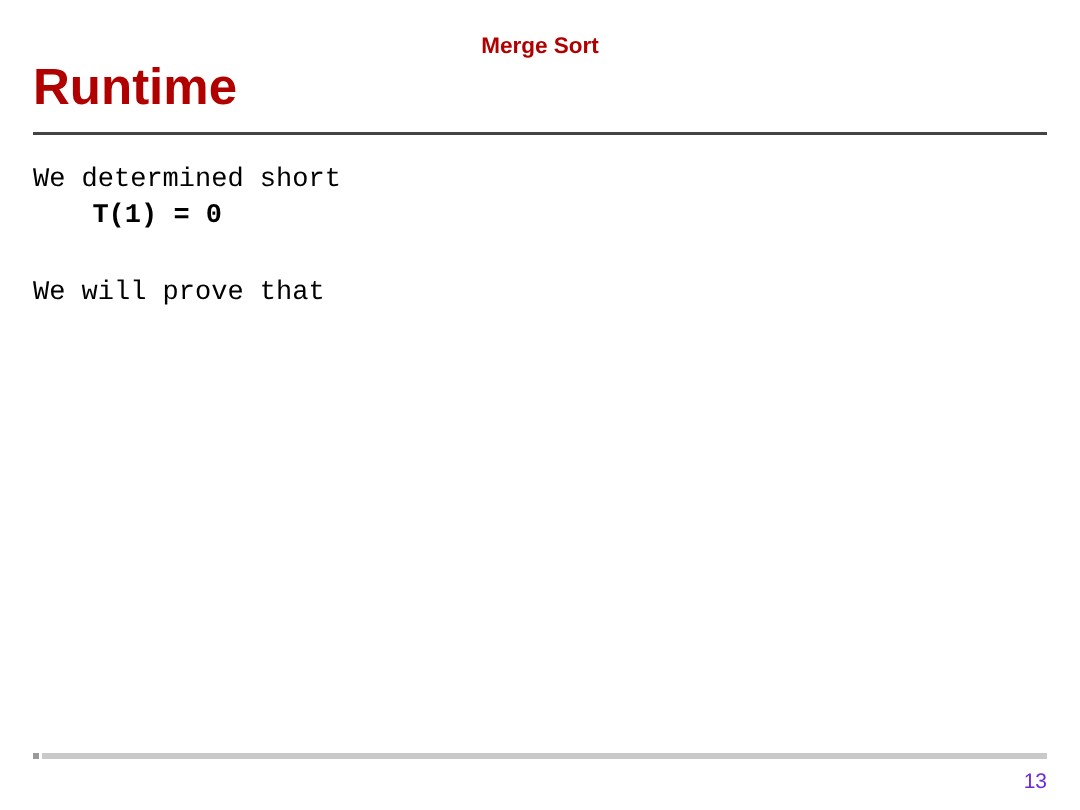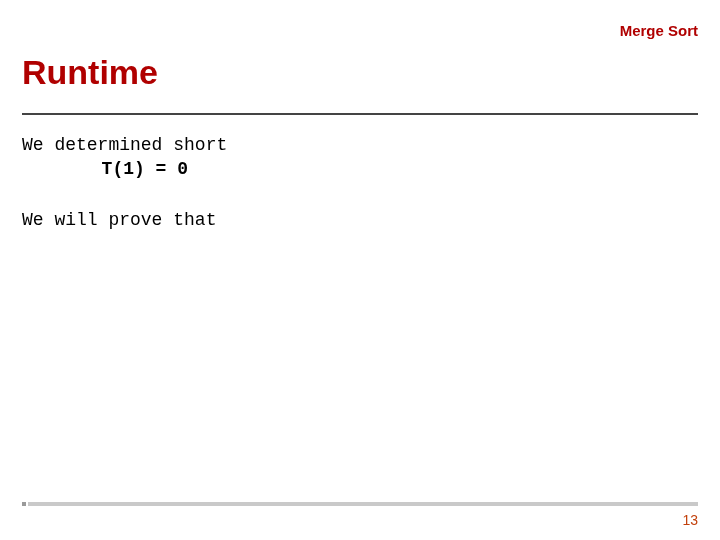--- a/index.html
+++ b/index.html
@@ -13,63 +13,62 @@
     overflow: hidden;
   }
   .slide {
     width: 720px;
     height: 540px;
     position: relative;
     box-sizing: border-box;
     padding: 22px 22px 0 22px;
   }
   .topic {
-    text-align: right;
+    text-align: center;
     color: #b00000;
     font-weight: bold;
     font-size: 15px;
-    margin-bottom: 14px;
   }
   .title {
     color: #b00000;
     font-weight: bold;
     font-size: 34px;
-    margin-bottom: 21px;
+    margin-bottom: 10px;
   }
   .rule {
     border: none;
     border-top: 2px solid #444;
     margin: 0 0 18px 0;
   }
   .body {
     font-family: "Courier New", Courier, monospace;
     font-size: 18px;
     line-height: 1.35;
     color: #000;
     white-space: normal;
   }
   .body p {
     margin: 0 0 26px 0;
   }
   .indent {
     display: block;
     padding-left: 2.2em;
   }
-  .b { font-weight: bold; margin-left: 40px; }
+  .b { font-weight: bold; }
   .sub {
     font-size: 0.65em;
     vertical-align: sub;
     line-height: 0;
   }
   .page-num {
     position: absolute;
     right: 22px;
     bottom: 12px;
     font-size: 14px;
-    color: #c2410c;
+    color: #6d28d9;
     text-align: right;
   }
   .bottom-bar {
     position: absolute;
     left: 22px;
     right: 22px;
     bottom: 34px;
     height: 4px;
     background: linear-gradient(to right,
        #9a9a9a 0, #9a9a9a 4px, transparent 4px, transparent 6px,

